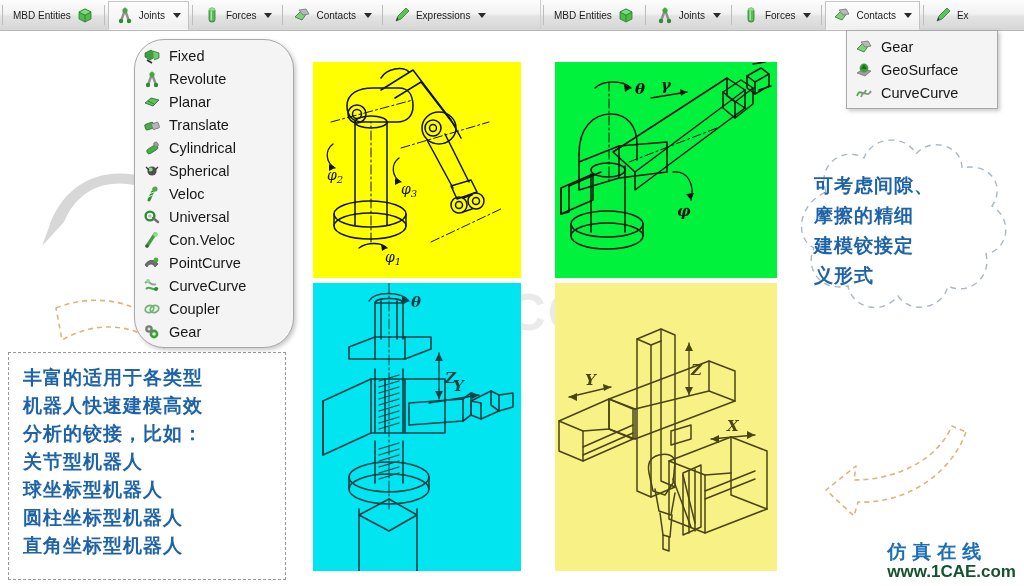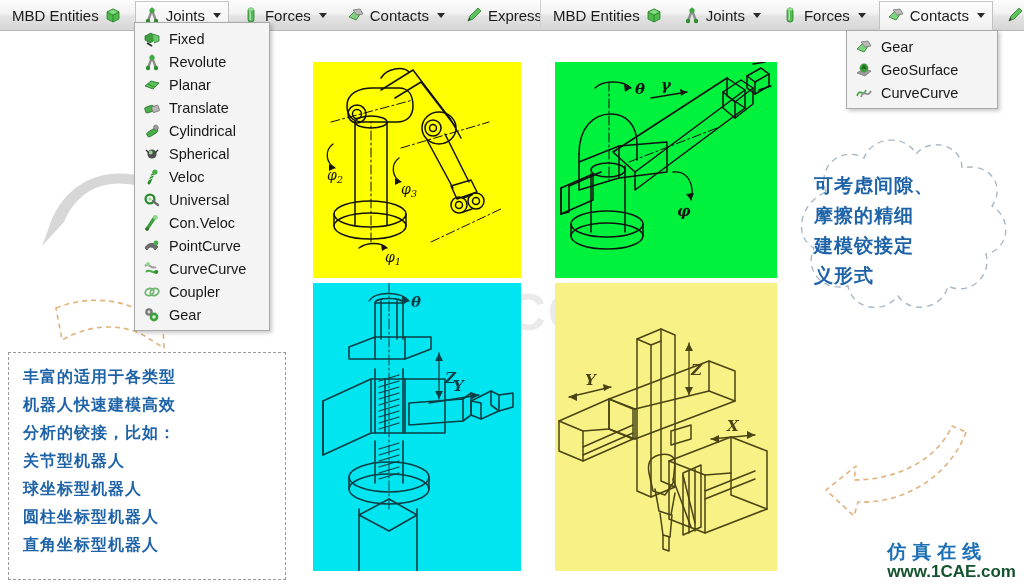--- a/index.html
+++ b/index.html
@@ -25,21 +25,21 @@
     border-bottom:1px solid #b8b8b8;
     display:flex;align-items:center;
     box-sizing:border-box;
   }
   #toolbar-left{left:0;width:540px;}
   #toolbar-right{left:540px;width:484px;border-left:1px solid #cfcfcf;}
 
   .tb-item{
     display:flex;align-items:center;gap:5px;
     height:29px;padding:0 7px;margin:0 1px;
-    font-size:15px;color:#1b1b1b;white-space:nowrap;
+    font-size:10px;color:#1b1b1b;white-space:nowrap;
     box-sizing:border-box;cursor:default;
   }
   .tb-item.active{
     background:linear-gradient(to bottom,#fcfcfc,#f6f6f6 60%,#efefef);
     border-left:1px solid #c2c2c2;border-right:1px solid #c2c2c2;
     border-top:1px solid #c8c8c8;
     border-bottom:1px solid #f6f6f6;
   }
   .tb-sep{width:1px;height:20px;background:#bdbdbd;margin:0 2px;}
   .caret{
@@ -51,21 +51,21 @@
   
   .menu{
     position:absolute;
     background:#f4f4f4;
     border:1px solid #a9a9a9;
     box-shadow:2px 2px 4px rgba(0,0,0,0.22);
     padding:4px 2px 4px 2px;
     box-sizing:border-box;
     z-index:40;
   }
-  #menu-joints{left:134px;top:22px;width:136px;}
+  #menu-joints{left:134px;top:39px;width:160px;border-radius:30px;}
   #menu-contacts{left:846px;top:30px;width:152px;}
   .menu-item{
     display:flex;align-items:center;gap:8px;
     height:23px;padding:0 6px;
     font-size:14.5px;color:#171717;white-space:nowrap;
     cursor:default;
   }
 
   
   .panel{position:absolute;overflow:hidden;}
@@ -83,21 +83,21 @@
   #note-box{
     position:absolute;left:8px;top:352px;width:278px;height:228px;
     border:1px dashed #9a9a9a;
     box-sizing:border-box;
     background:#ffffff;
     padding:10px 10px 0 14px;
   }
   .cn-line{
     color:#1e63a8;
     font-family:"DejaVu Sans","Liberation Sans",sans-serif;
-    font-size:16px;
+    font-size:19px;
     font-weight:600;
     line-height:28px;
     letter-spacing:1px;
     white-space:nowrap;
   }
 
   #cloud-note{position:absolute;left:786px;top:128px;width:238px;height:208px;}
   #cloud-note svg{position:absolute;left:0;top:0;}
   #cloud-text{
     position:absolute;left:28px;top:42px;width:190px;

